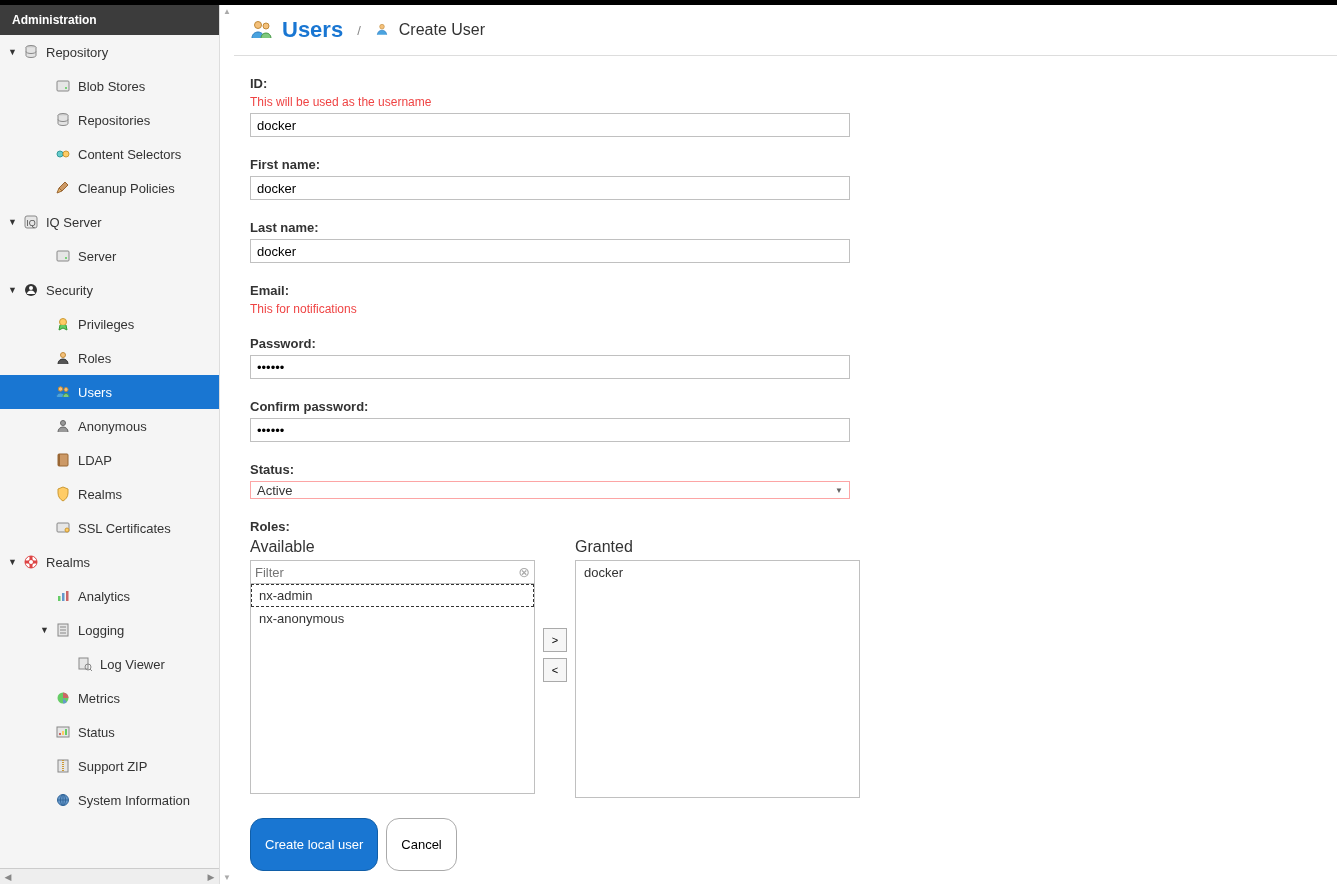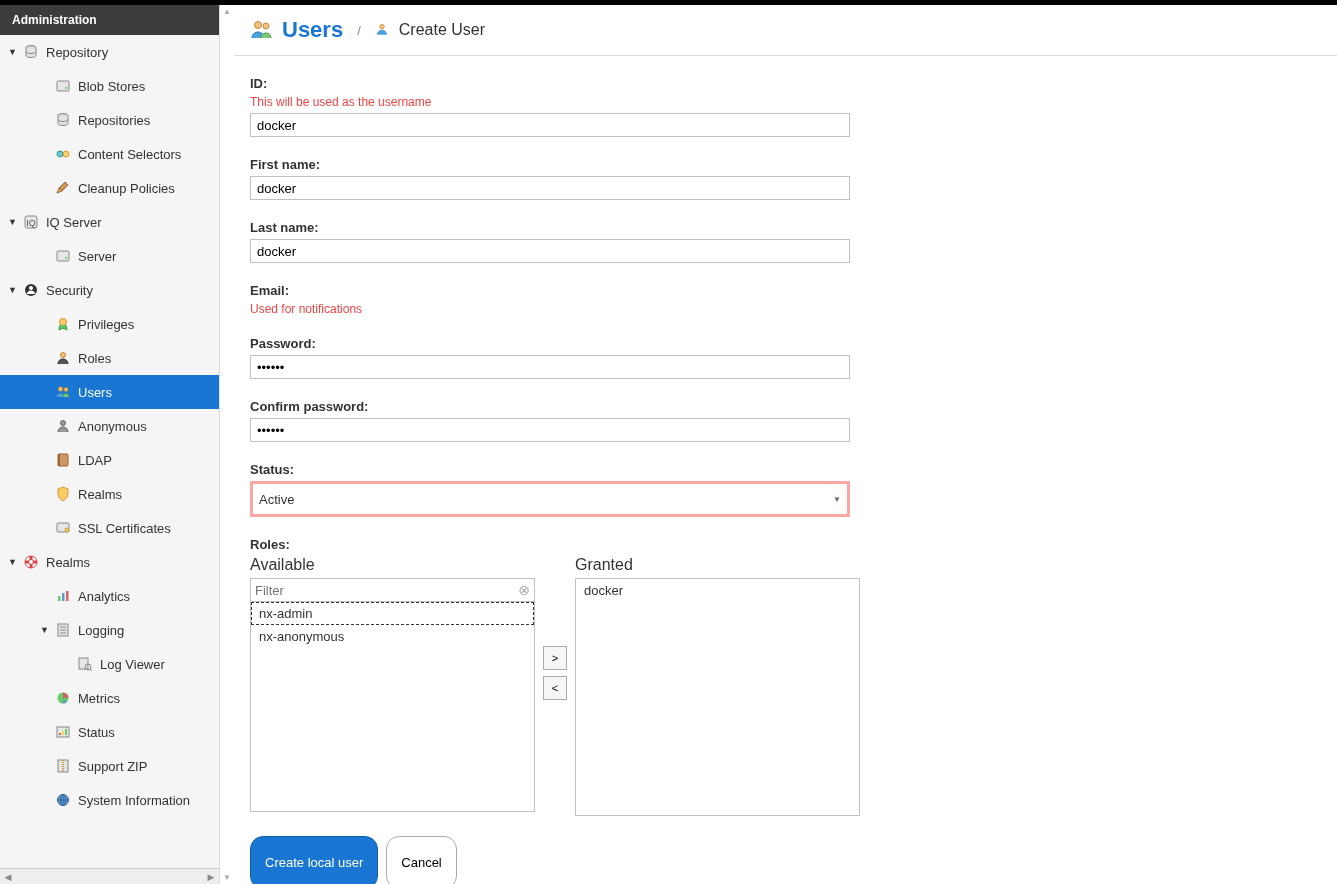--- a/index.html
+++ b/index.html
@@ -35,21 +35,21 @@
 .main-header .title { font-size: 22px; font-weight: bold; color: #1976d2; }
 .main-header .divider { color: #888; margin: 0 6px; }
 .main-header .crumb-icon { width: 16px; height: 16px; font-size: 13px; }
 .main-header .crumb { font-size: 16px; color: #333; }
 .main-body { flex: 1; overflow-y: auto; padding: 0 16px 20px 16px; }
 
 .form-field { margin-top: 20px; }
 .form-label { font-weight: bold; font-size: 13px; display: block; margin-bottom: 4px; }
 .form-help { font-size: 12px; color: #ef4444; margin-bottom: 4px; }
 .form-input { width: 600px; height: 24px; padding: 2px 6px; font-size: 13px; border: 1px solid #c0c0c0; background: #fff; }
-.form-select { width: 600px; height: 36px; padding: 2px 6px; font-size: 13px; border: 3px solid #fca5a5; background: #fff; position: relative; display: flex; align-items: center; justify-content: space-between; cursor: pointer; }
+.form-select { width: 600px; height: 18px; padding: 2px 6px; font-size: 13px; border: 1px solid #fca5a5; background: #fff; position: relative; display: flex; align-items: center; justify-content: space-between; cursor: pointer; }
 .form-select .sel-caret { font-size: 8px; color: #666; }
 
 .roles-wrap { display: flex; gap: 8px; align-items: flex-start; margin-top: 4px; }
 .roles-col { display: flex; flex-direction: column; }
 .roles-sublabel { font-size: 16px; color: #333; margin-bottom: 4px; }
 .roles-filter { width: 285px; height: 24px; border: 1px solid #c0c0c0; display: flex; align-items: center; padding: 0 4px; }
 .roles-filter input { flex: 1; border: none; outline: none; font-size: 13px; }
 .roles-filter .clear { color: #aaa; cursor: pointer; font-size: 14px; }
 .roles-list { width: 285px; height: 210px; border: 1px solid #c0c0c0; background: #fff; overflow-y: auto; }
 .roles-list.left { border-top: none; }
@@ -364,21 +364,21 @@
         <input class="form-input" type="text" value="docker" style="">
       </div>
 
       <div class="form-field">
         <label class="form-label">Last name:</label>
         <input class="form-input" type="text" value="docker" style="">
       </div>
 
       <div class="form-field">
         <label class="form-label">Email:</label>
-        <div class="form-help">Used for notifications</div>
+        <div class="form-help">This for notifications</div>
       </div>
 
       <div class="form-field">
         <label class="form-label">Password:</label>
         <input class="form-input" type="text" value="••••••" style="">
       </div>
 
       <div class="form-field">
         <label class="form-label">Confirm password:</label>
         <input class="form-input" type="text" value="••••••" style="">

